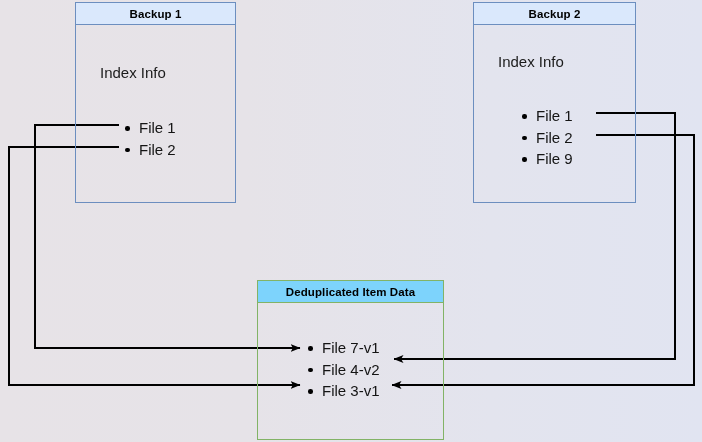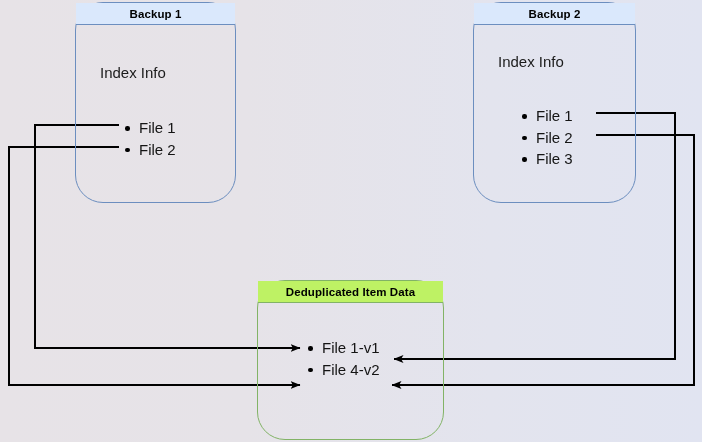--- a/index.html
+++ b/index.html
@@ -17,21 +17,20 @@
   #canvas {
     position: absolute;
     left: 0; top: 0;
     width: 702px;
     height: 442px;
   }
   .box {
     position: absolute;
     box-sizing: border-box;
     background: transparent;
-    border-radius: 28px;
   }
   .box-header {
     position: absolute;
     left: 0; top: 0;
     right: 0;
     height: 22px;
     box-sizing: border-box;
     display: flex;
     align-items: center;
     justify-content: center;
@@ -44,21 +43,21 @@
     border: 1.4px solid #6c8ebf;
   }
   .box-blue .box-header {
     background: #dae8fc;
     border-bottom: 1.4px solid #6c8ebf;
   }
   .box-green {
     border: 1.4px solid #82b366;
   }
   .box-green .box-header {
-    background: #bef264;
+    background: #7dd3fc;
     border-bottom: 1.4px solid #82b366;
   }
   .index-label {
     position: absolute;
     font-size: 15px;
     color: #1b1b1b;
     white-space: nowrap;
   }
   .file-list {
     position: absolute;
@@ -125,25 +124,26 @@
       <li>File 2</li>
     </ul>
   </div>
 
   <div class="box box-blue" style="left:473px; top:2px; width:163px; height:201px;padding-left:8px;">
     <div class="box-header">Backup 2</div>
     <div class="index-label" style="left:24px; top:50px;">Index Info</div>
     <ul class="file-list" style="left:47px; top:102px;">
       <li>File 1</li>
       <li>File 2</li>
-      <li>File 3</li>
+      <li>File 9</li>
     </ul>
   </div>
 
   <div class="box box-green" style="left:257px; top:280px; width:187px; height:160px;">
     <div class="box-header">Deduplicated Item Data</div>
     <ul class="file-list" style="left:49px; top:56px;">
-      <li>File 1-v1</li>
+      <li>File 7-v1</li>
       <li>File 4-v2</li>
+      <li>File 3-v1</li>
     </ul>
   </div>
 
 </div>
 
 </body></html>

